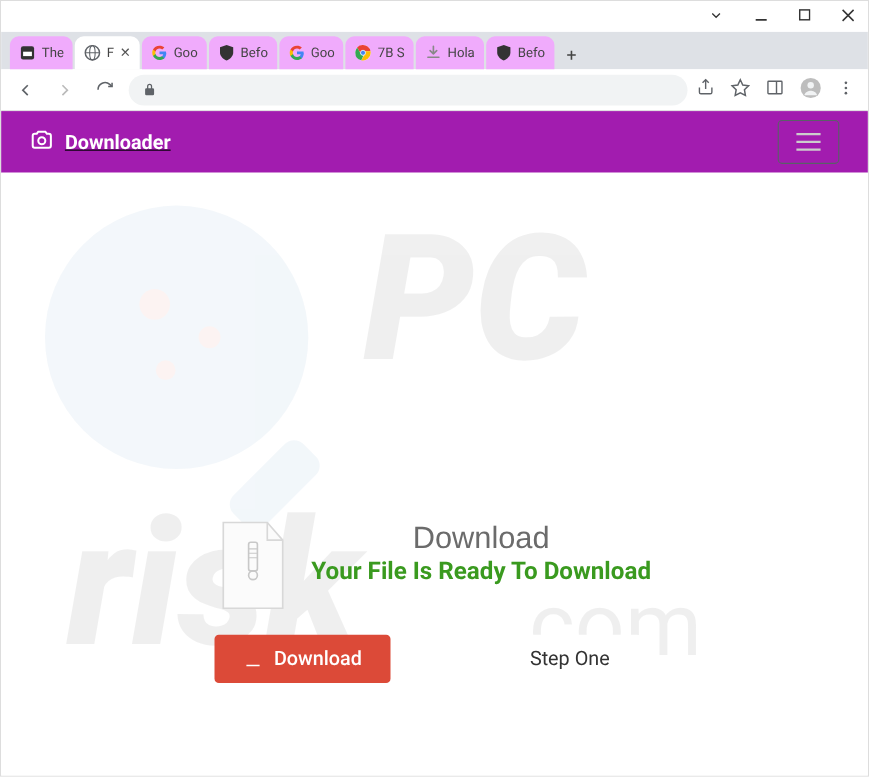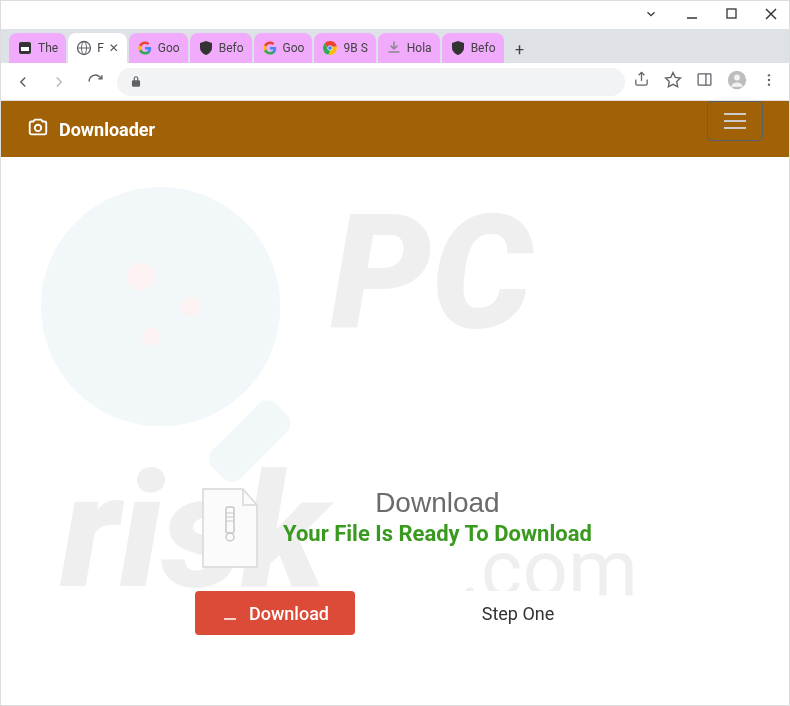--- a/index.html
+++ b/index.html
@@ -19,30 +19,30 @@
 .new-tab-btn { width:28px; height:28px; display:flex; align-items:center; justify-content:center; font-size:16px; color:#444; }
 
 
 .toolbar { height:38px; background:#fff; display:flex; align-items:center; padding:0 8px; gap:8px; border-bottom:1px solid #e0e0e0; }
 .nav-btn { width:28px; height:28px; display:flex; align-items:center; justify-content:center; color:#5f6368; font-size:16px; }
 .omnibox { flex:1; height:28px; background:#f1f3f4; border-radius:14px; display:flex; align-items:center; padding:0 12px; }
 .omnibox svg { color:#5f6368; }
 .toolbar-right { display:flex; align-items:center; gap:14px; padding-right:4px; }
 
 
-.page-header { height:56px; background:#a16207; display:flex; justify-content:space-between; padding:0 26px; }
+.page-header { height:56px; background:#a21caf; display:flex; align-items:center; justify-content:space-between; padding:0 26px;text-decoration:underline; }
 .page-header-left { display:flex; align-items:center; gap:10px; color:#fff; font-weight:700; font-size:18px; }
 .hamburger-btn { width:56px; height:40px; border:1px solid #5a6067; border-radius:4px; display:flex; align-items:center; justify-content:center; }
 .hamburger-btn svg { stroke:#ccc; }
 
 
 .content { position:relative; background:#fff; height:642px;text-align:center; }
 .watermark { position:absolute; inset:0; pointer-events:none; opacity:.06; }
 
-.center-box { position:absolute; left:50%; top:330px; transform:translate(-50%,0); width:400px; }
+.center-box { position:absolute; left:50%; top:316px; transform:translate(-50%,0); width:400px; }
 .download-row { display:flex; gap:18px; align-items:flex-start; }
 .file-icon { width:70px; height:82px; }
 .download-text h2 { font-weight:300; font-size:28px; color:#6b6b6b; font-family:"Segoe UI Light","Segoe UI",Arial; }
 .download-text .ready { font-weight:700; font-size:22px; color:#3a9a1f; margin-top:2px; }
 .download-text .note { font-size:13px; color:#777; margin-top:4px; }
 
 .button-row { display:flex; gap:98px; margin-top:22px; }
 .btn { height:44px; display:flex; align-items:center; justify-content:center; border-radius:4px; font-size:18px; padding:0 22px; gap:10px; }
 .btn-red { background:#dc4a38; color:#fff; font-weight:500; width:160px; }
 .btn-white { background:#fff; color:#333; width:130px; font-weight:400; }
@@ -109,21 +109,21 @@
   </div>
   <div class="tab">
     <span class="favicon"><svg viewBox="0 0 16 16">
           <circle cx="8" cy="8" r="7" fill="#fff"></circle>
           <path d="M8 1a7 7 0 016.9 5.7H8.3a2.7 2.7 0 00-2.5 1.7L2.6 3.2A7 7 0 018 1z" fill="#EA4335"></path>
           <path d="M15 8a7 7 0 01-8.6 6.8l3.3-5.7a2.7 2.7 0 00.1-2.4h5A7 7 0 0115 8z" fill="#FBBC05"></path>
           <path d="M6.4 14.8A7 7 0 011 8c0-1.8.7-3.5 1.8-4.7L6 8.9a2.7 2.7 0 002.4 1.4h.2l-2.2 4.5z" fill="#34A853"></path>
           <circle cx="8" cy="8" r="2.3" fill="#4285F4"></circle>
           <circle cx="8" cy="8" r="2.3" fill="none" stroke="#fff" stroke-width=".7"></circle>
         </svg></span>
-    <span class="tab-text">9B S</span>
+    <span class="tab-text">7B S</span>
   </div>
   <div class="tab">
     <span class="favicon"><svg viewBox="0 0 16 16">
           <path d="M8 2v7m0 0l-3-3m3 3l3-3M3 12h10" stroke="#888" stroke-width="1.5" fill="none" stroke-linecap="round"></path>
         </svg></span>
     <span class="tab-text">Hola</span>
   </div>
   <div class="tab">
     <span class="favicon"><svg viewBox="0 0 16 16">
           <path d="M8 1 L14 3 V8 C14 11 11 14 8 15 C5 14 2 11 2 8 V3 Z" fill="#333"></path>

